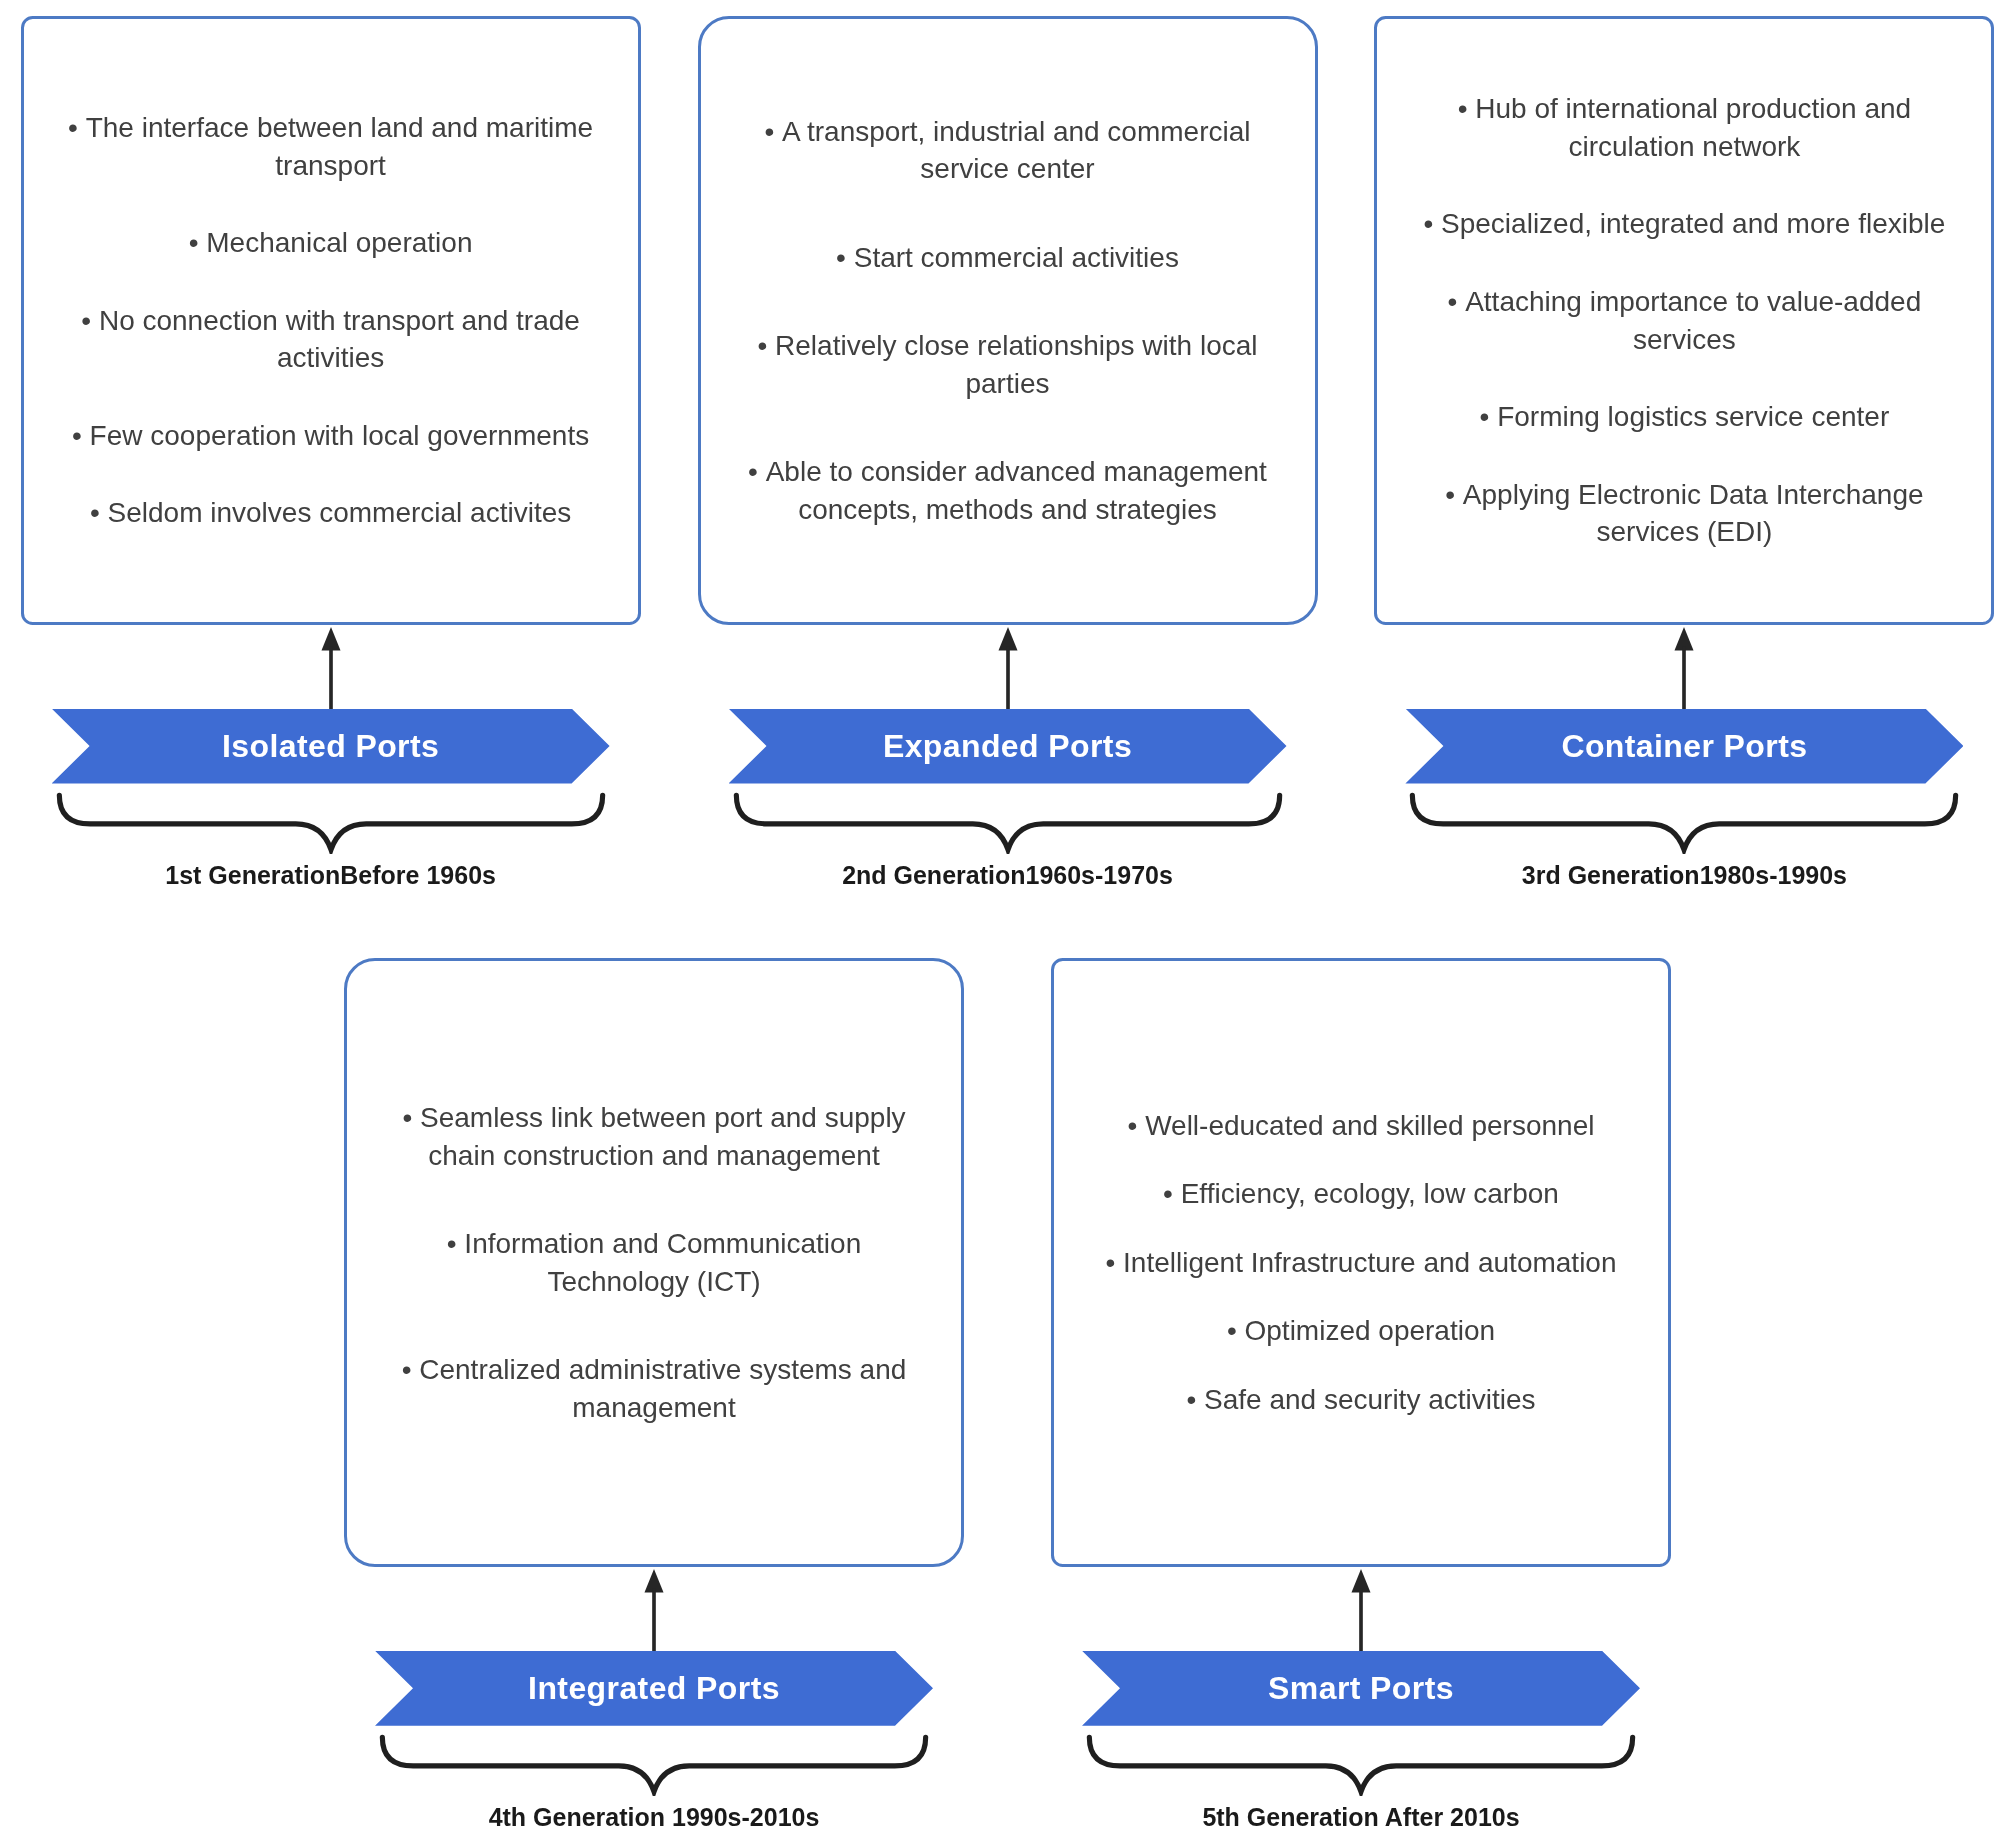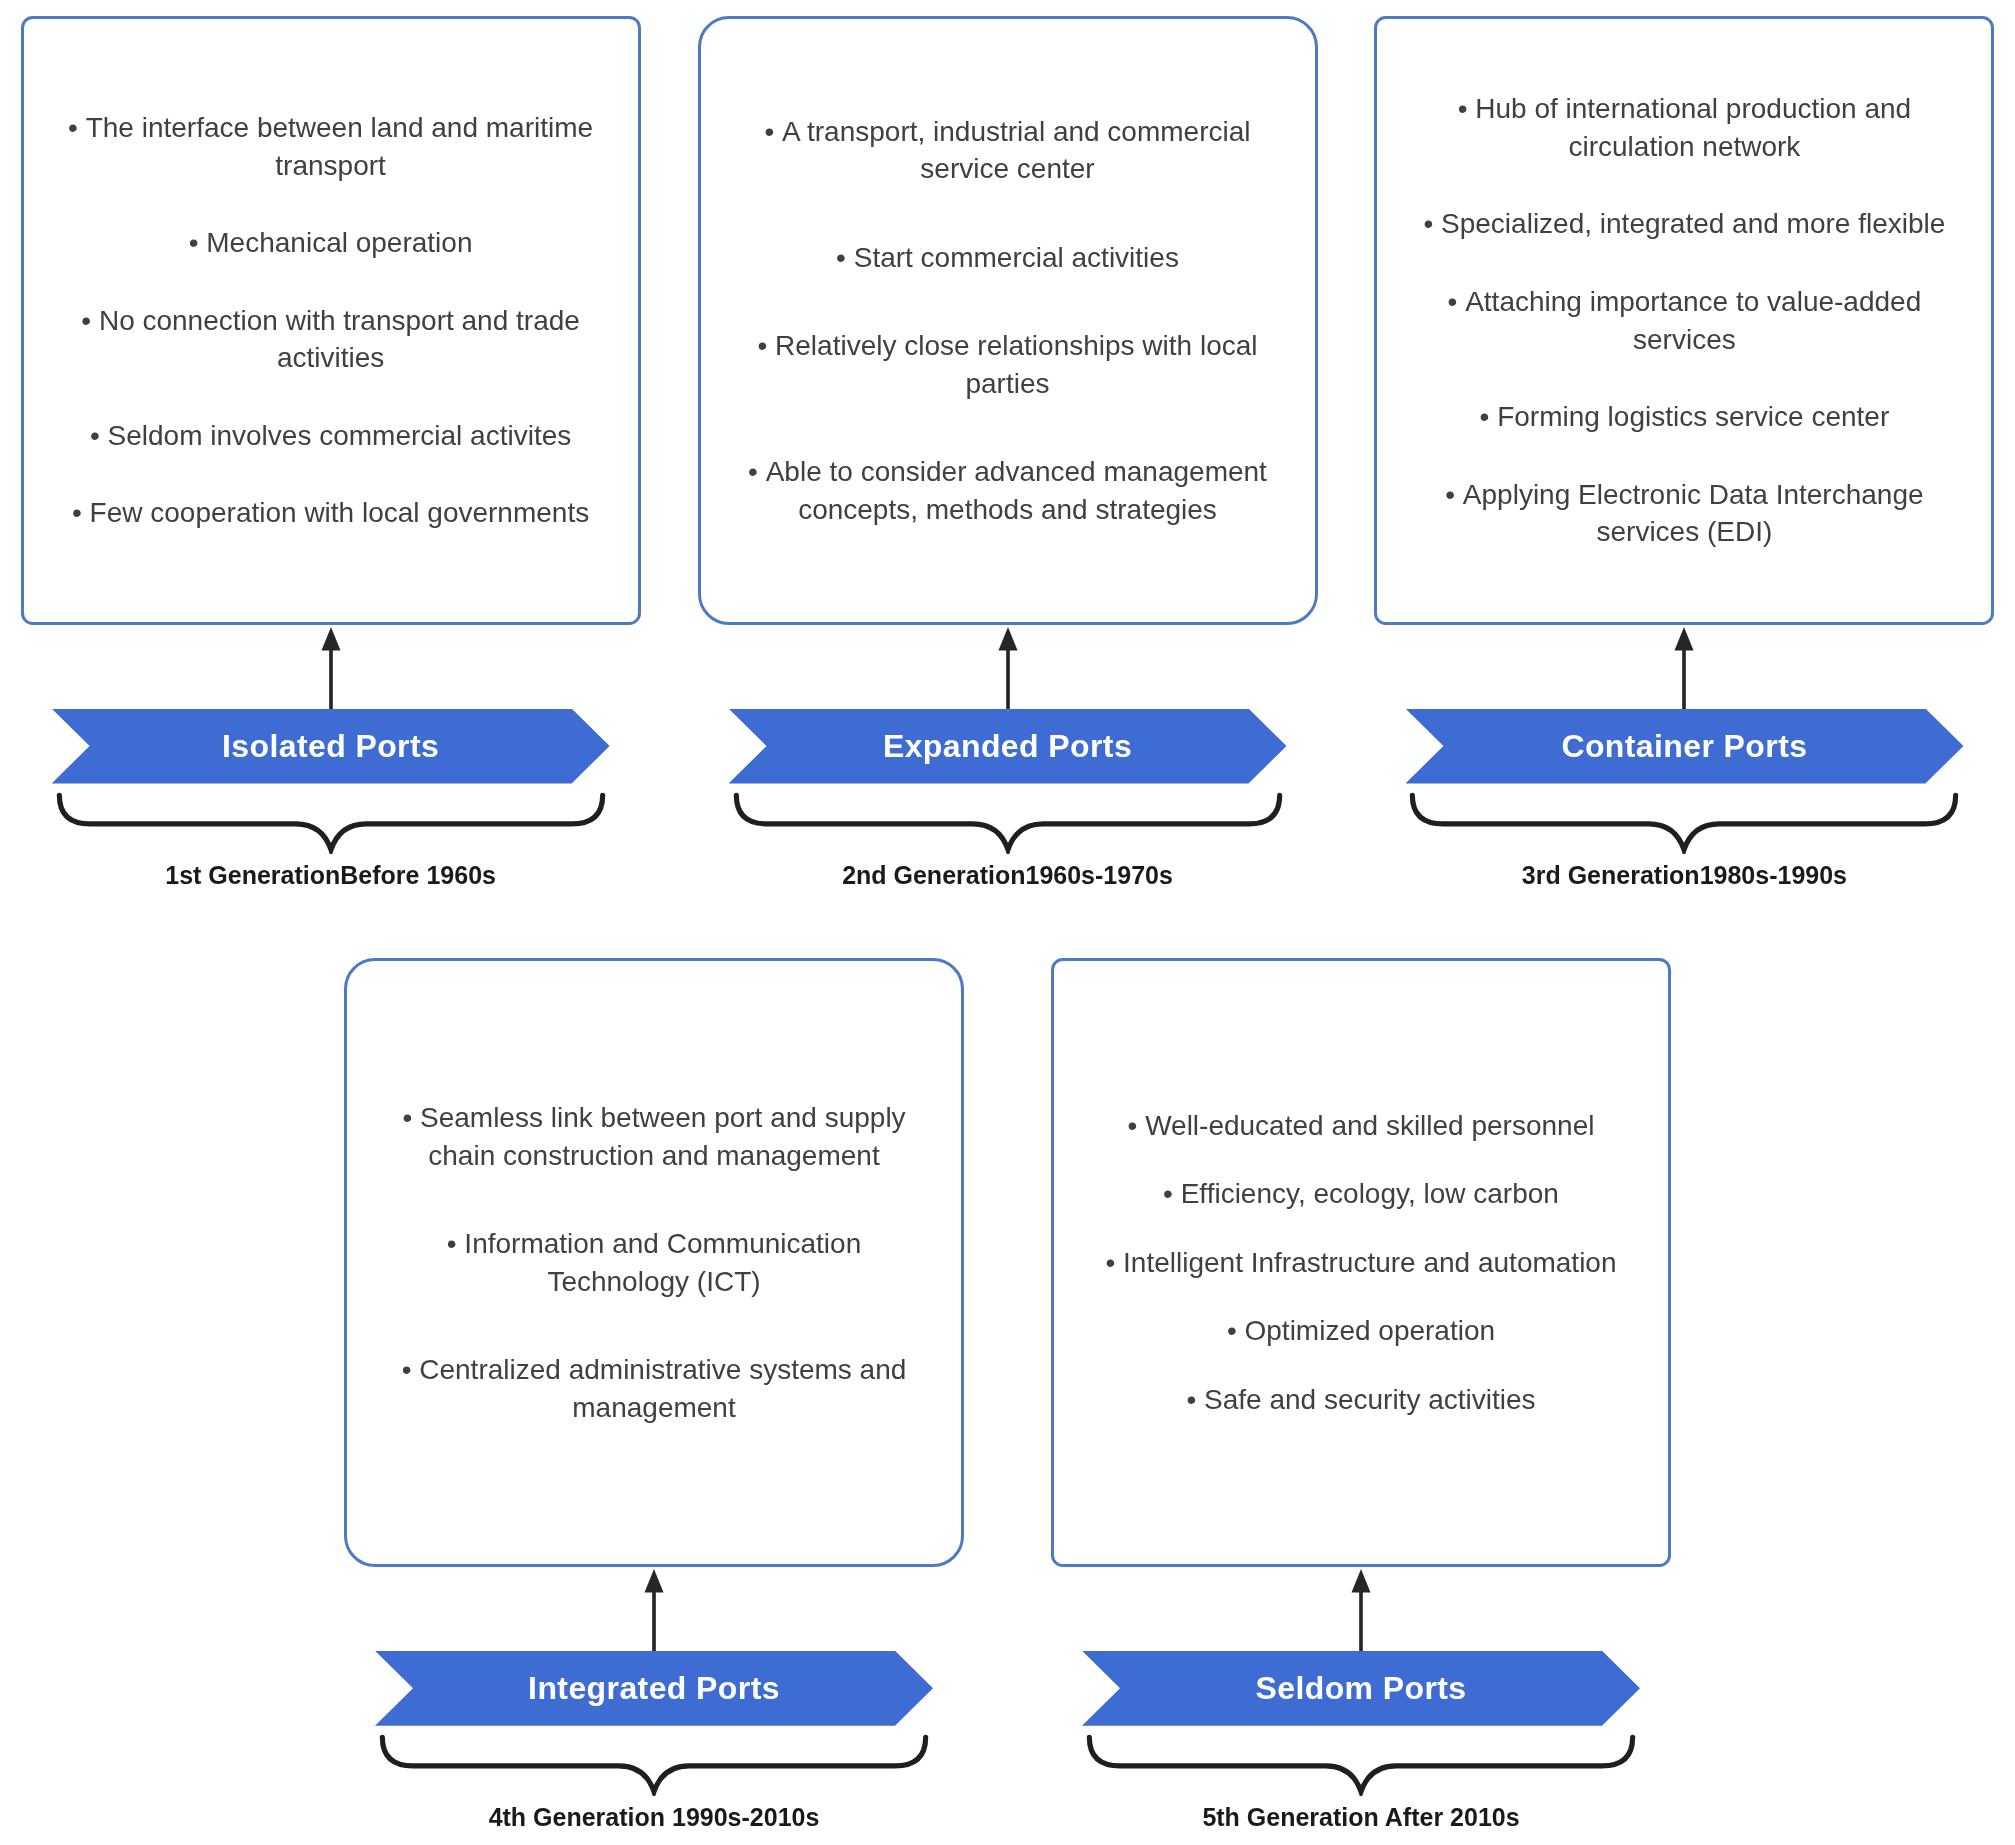--- a/index.html
+++ b/index.html
@@ -91,22 +91,22 @@
 
 <div class="diagram">
 
   <div class="row row-top">
 
     <div class="column">
       <div class="card gap-md">
         <p class="bullet">The interface between land and maritime transport</p>
         <p class="bullet">Mechanical operation</p>
         <p class="bullet">No connection with transport and trade activities</p>
+        <p class="bullet">Few cooperation with local governments</p>
         <p class="bullet">Seldom involves commercial activites</p>
-        <p class="bullet">Few cooperation with local governments</p>
       </div>
       <svg class="arrow" viewBox="0 0 46 112">
         <polygon class="arrow-head" points="23,0 10,32 36,32"></polygon>
         <line class="arrow-line" x1="23" y1="26" x2="23" y2="112"></line>
       </svg>
       <div class="banner">
         <span>Isolated Ports</span>
       </div>
       <svg class="brace" viewBox="0 0 760 92" preserveAspectRatio="none">
         <path d="M10,10 Q10,50 52,50 L332,50 Q368,50 380,86 Q392,50 428,50 L708,50 Q750,50 750,10"></path>
@@ -184,21 +184,21 @@
         <p class="bullet">Efficiency, ecology, low carbon</p>
         <p class="bullet">Intelligent Infrastructure and automation</p>
         <p class="bullet">Optimized operation</p>
         <p class="bullet">Safe and security activities</p>
       </div>
       <svg class="arrow" viewBox="0 0 46 112">
         <polygon class="arrow-head" points="23,0 10,32 36,32"></polygon>
         <line class="arrow-line" x1="23" y1="26" x2="23" y2="112"></line>
       </svg>
       <div class="banner">
-        <span>Seldom Ports</span>
+        <span>Smart Ports</span>
       </div>
       <svg class="brace" viewBox="0 0 760 92" preserveAspectRatio="none">
         <path d="M10,10 Q10,50 52,50 L332,50 Q368,50 380,86 Q392,50 428,50 L708,50 Q750,50 750,10"></path>
       </svg>
       <div class="caption">5th Generation After 2010s</div>
     </div>
 
   </div>
 
 </div>

